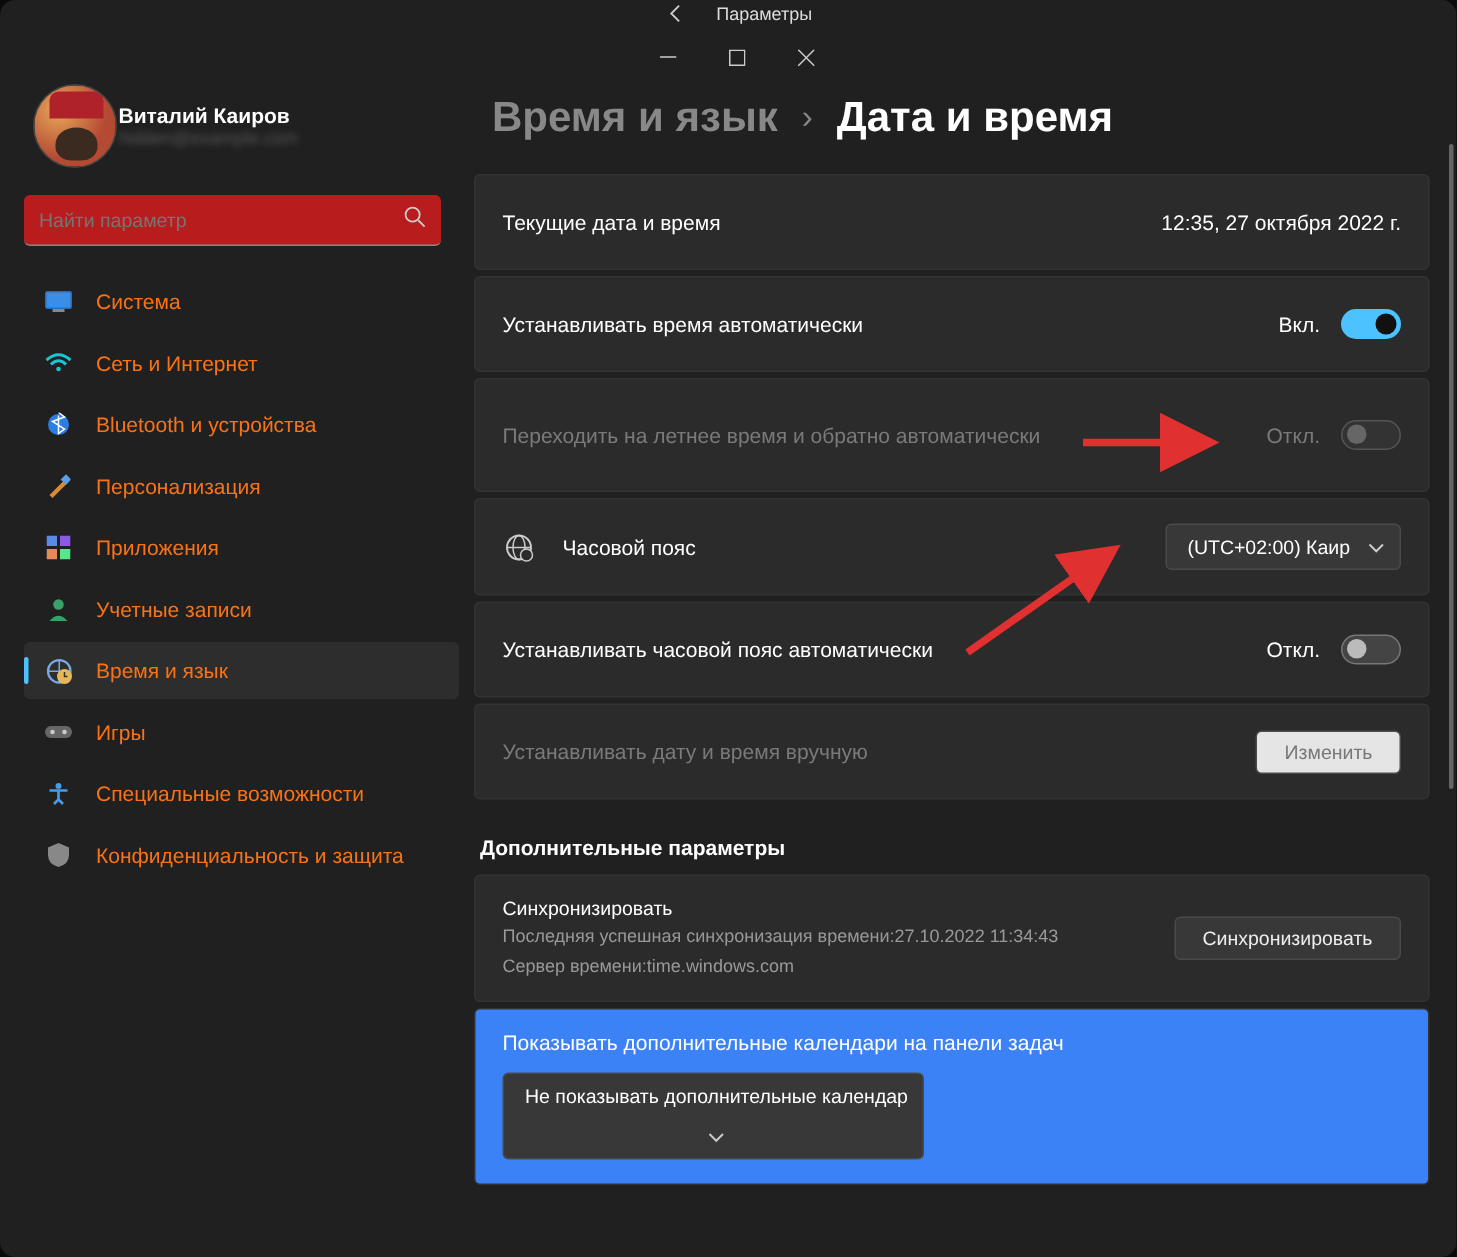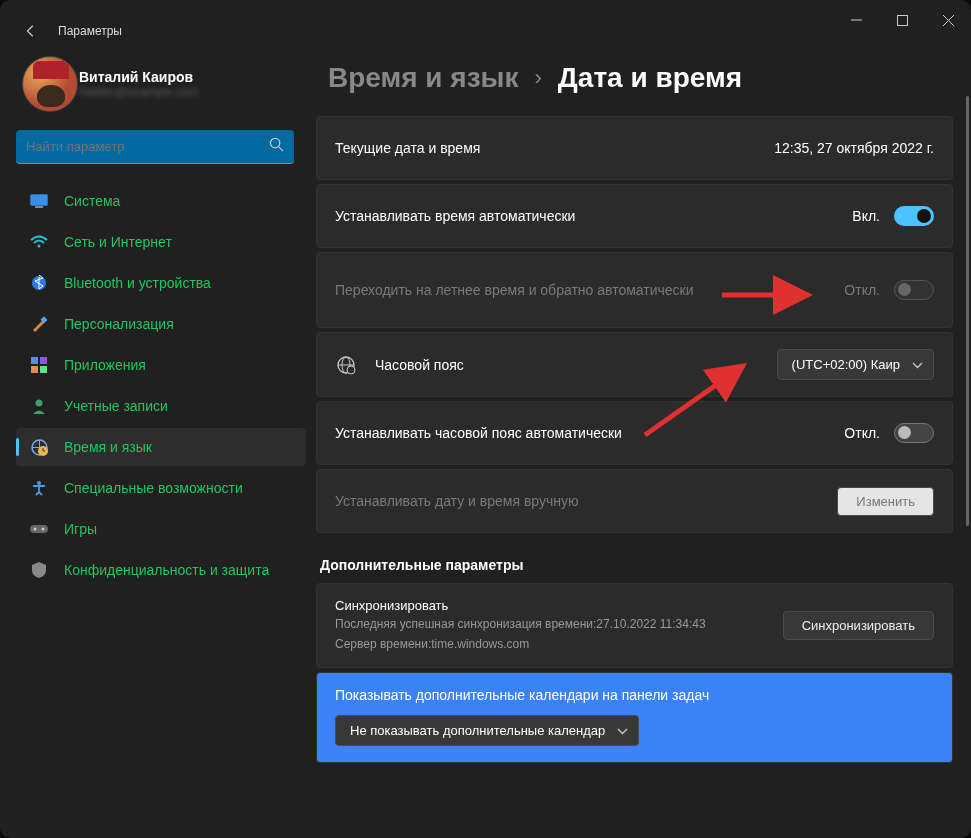--- a/index.html
+++ b/index.html
@@ -1,36 +1,36 @@
 <!DOCTYPE html>
 <html><head>
 <meta charset="utf-8">
 <style>
   * { box-sizing: border-box; margin: 0; padding: 0; }
   html, body { width: 971px; height: 838px; background: #0a0a0a; font-family: "Segoe UI", Arial, sans-serif; color: #fff; overflow: hidden; }
   .window { width: 971px; height: 838px; background: #202020; border-radius: 10px; overflow: hidden; display: flex; flex-direction: column; position: relative; }
-  .titlebar { height: 40px; display: flex; align-items: flex-end; justify-content: space-between; padding-left: 22px; }
+  .titlebar { height: 40px; display: flex; align-items: center; justify-content: space-between; padding-left: 12px; flex-direction: column; }
   .tb-left { display: flex; align-items: center; gap: 18px; }
   .tb-back { width: 18px; height: 18px; display: flex; align-items: center; justify-content: center; color: #ccc; }
   .tb-title { font-size: 12px; color: #ddd; }
   .tb-controls { display: flex; }
   .tb-btn { width: 46px; height: 40px; display: flex; align-items: center; justify-content: center; color: #ccc; }
   .body { flex: 1; display: flex; min-height: 0; }
   .sidebar { width: 310px; padding: 8px 4px 0 16px; display: flex; flex-direction: column; }
   .profile { display: flex; align-items: center; gap: 1px; padding: 8px 0 14px 6px; }
   .avatar { width: 56px; height: 56px; border-radius: 50%; background: radial-gradient(circle at 30% 30%, #e8a95a, #b54a33 60%); position: relative; overflow: hidden; border: 1px solid #444; }
   .avatar::before { content:""; position:absolute; top:4px; left:10px; width:36px; height:18px; background:#b0222a; border-radius:6px 6px 0 0; }
   .avatar::after { content:""; position:absolute; bottom:4px; left:14px; width:28px; height:22px; background:#3a2a1f; border-radius:50% 50% 40% 40%; }
   .profile-name { font-size: 14px; font-weight: 600; }
   .profile-email { font-size: 12px; color: #555; filter: blur(2px); }
-  .search { margin: 4px 12px 18px 0; height: 34px; background: #0369a1; border-bottom: 1px solid #888; border-radius: 4px; display: flex; align-items: center; padding: 0 10px; }
+  .search { margin: 4px 12px 18px 0; height: 34px; background: #b91c1c; border-bottom: 1px solid #888; border-radius: 4px; display: flex; align-items: center; padding: 0 10px; }
   .search input { flex: 1; background: transparent; border: none; outline: none; color: #ccc; font-size: 13px; }
   .search-ico { color: #ccc; }
   .nav { display: flex; flex-direction: column; gap: 3px; }
-  .nav-item { height: 38px; display: flex; align-items: center; gap: 16px; padding-left: 14px; border-radius: 4px; font-size: 14px; color: #22c55e; cursor: pointer; position: relative; }
+  .nav-item { height: 38px; display: flex; align-items: center; gap: 16px; padding-left: 14px; border-radius: 4px; font-size: 14px; color: #f97316; cursor: pointer; position: relative; }
   .nav-item.active { background: #2d2d2d; }
   .nav-item.active::before { content:""; position:absolute; left:0; top:10px; bottom:10px; width:3px; background:#4cc2ff; border-radius:3px; }
   .nav-ico { width: 18px; height: 18px; display: flex; align-items: center; justify-content: center; }
   .main { flex: 1; padding: 22px 18px 0 6px; overflow-y: auto; position: relative; }
   .breadcrumb { display: flex; align-items: center; gap: 16px; margin-bottom: 22px; padding-left: 12px; }
   .bc-parent { font-size: 28px; font-weight: 600; color: #888; }
   .bc-sep { font-size: 22px; color: #888; }
   .bc-current { font-size: 28px; font-weight: 600; color: #fff; }
   .card { background: #2b2b2b; border: 1px solid #333; border-radius: 4px; margin-bottom: 4px; padding: 16px 18px; display: flex; align-items: center; min-height: 64px; }
   .card.disabled { color: #7a7a7a; }
@@ -174,36 +174,36 @@
                 <circle cx="8.5" cy="8.5" r="7.5" fill="none" stroke="#7aa8e6" stroke-width="1.5"></circle>
                 <path d="M8.5 1v15M1 8.5h15" stroke="#7aa8e6" stroke-width="1"></path>
                 <circle cx="12" cy="12" r="5" fill="#e6b85a"></circle>
                 <path d="M12 9v3h2" stroke="#333" stroke-width="1" fill="none"></path>
               </svg>
             </span>
           <span>Время и язык</span>
         </div>
         <div class="nav-item">
           <span class="nav-ico">
-              <svg width="16" height="16">
-                <circle cx="8" cy="3" r="2" fill="#4a9ae6"></circle>
-                <path d="M2 6h12M8 6v6M5 15l3-3 3 3" stroke="#4a9ae6" stroke-width="1.8" fill="none"></path>
-              </svg>
-            </span>
-          <span>Специальные возможности</span>
-        </div>
-        <div class="nav-item">
-          <span class="nav-ico">
               <svg width="18" height="12">
                 <rect x="0" y="2" width="18" height="8" rx="4" fill="#666"></rect>
                 <circle cx="5" cy="6" r="1.5" fill="#ccc"></circle>
                 <circle cx="13" cy="6" r="1.5" fill="#ccc"></circle>
               </svg>
             </span>
           <span>Игры</span>
+        </div>
+        <div class="nav-item">
+          <span class="nav-ico">
+              <svg width="16" height="16">
+                <circle cx="8" cy="3" r="2" fill="#4a9ae6"></circle>
+                <path d="M2 6h12M8 6v6M5 15l3-3 3 3" stroke="#4a9ae6" stroke-width="1.8" fill="none"></path>
+              </svg>
+            </span>
+          <span>Специальные возможности</span>
         </div>
         <div class="nav-item">
           <span class="nav-ico">
               <svg width="14" height="16">
                 <path d="M7 0 L14 3 V8 Q14 14 7 16 Q0 14 0 8 V3 Z" fill="#888"></path>
               </svg>
             </span>
           <span>Конфиденциальность и защита</span>
         </div>
       </div>
@@ -280,21 +280,21 @@
         <div class="sync-text">
           <div>Синхронизировать</div>
           <div class="sync-sub">Последняя успешная синхронизация времени:27.10.2022 11:34:43</div>
           <div class="sync-sub">Сервер времени:time.windows.com</div>
         </div>
         <div class="btn">Синхронизировать</div>
       </div>
 
       <div class="cal-card">
         <div class="cal-label">Показывать дополнительные календари на панели задач</div>
-        <div class="dropdown" style="display:inline-flex;">
+        <div class="dropdown" style="display:inline-flex;flex-direction:column;">
           <span>Не показывать дополнительные календар</span>
           <span><svg width="11" height="7">
                 <path d="M1 1 L5.5 5.5 L10 1" stroke="#ccc" fill="none" stroke-width="1.3"></path>
               </svg></span>
         </div>
       </div>
 
       <div class="arrow" style="left:412px; top:240px;">
         <svg width="100" height="30">
             <defs>

